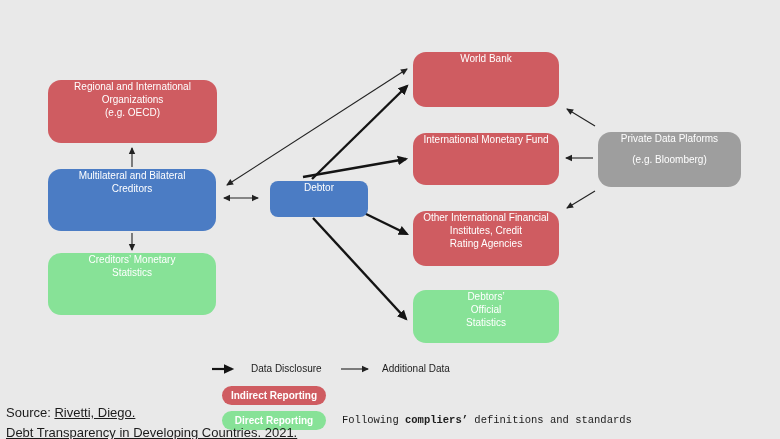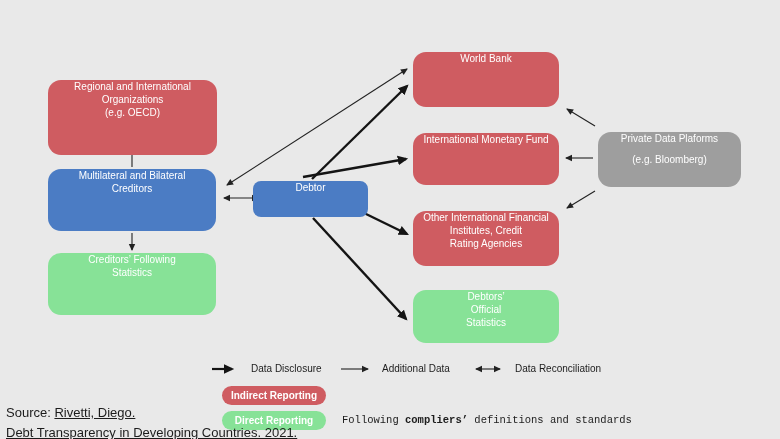--- a/index.html
+++ b/index.html
@@ -10,24 +10,24 @@
            letter-spacing:-0.3px; color:#121212; }
   .arrows { position:absolute; left:0; top:0; width:780px; height:439px; }
   .node { position:absolute; border-radius:13px; display:flex; flex-direction:column;
           align-items:center; justify-content:flex-start; color:#ffffff; font-size:10px;
           line-height:1.32; text-align:center; }
   .node .ln { white-space:nowrap; }
   .red   { background:#cf5c61; }
   .blue  { background:#4b7cc4; }
   .green { background:#87e297; }
   .gray  { background:#9e9e9e;gap:8px; }
-  .n-regional   { left:48px;  top:80px;  width:169px; height:75px; }
+  .n-regional   { left:48px;  top:80px;  width:169px; height:63px; }
   .n-mult       { left:48px;  top:169px; width:168px; height:62px; }
   .n-credstat   { left:48px;  top:253px; width:168px; height:62px; }
-  .n-debtor     { left:253px; top:181px; width:115px;  height:36px; border-radius:8px; }
+  .n-debtor     { left:270px; top:181px; width:98px;  height:36px; border-radius:8px; }
   .n-wb         { left:413px; top:52px;  width:146px; height:55px; }
   .n-imf        { left:413px; top:133px; width:146px; height:52px; }
   .n-other      { left:413px; top:211px; width:146px; height:55px; }
   .n-debtstat   { left:413px; top:290px; width:146px; height:53px; }
   .n-pdp        { left:598px; top:132px; width:143px; height:55px; }
   .legend-item { position:absolute; top:361px; display:flex; align-items:center; gap:10px;
                  height:15px; color:#1c1c1c; font-size:10px; }
   .li-1 { left:211px; } .li-2 { left:340px; } .li-3 { left:471px; }
   .pill { position:absolute; left:222px; width:104px; height:19px; border-radius:10px;
           color:#fff; font-size:10px; font-weight:bold; display:flex; align-items:center;
@@ -74,21 +74,21 @@
     <div class="ln">Organizations</div>
     <div class="ln">(e.g. OECD)</div>
   </div>
 
   <div class="node blue n-mult">
     <div class="ln">Multilateral and Bilateral</div>
     <div class="ln">Creditors</div>
   </div>
 
   <div class="node green n-credstat">
-    <div class="ln">Creditors’ Following</div>
+    <div class="ln">Creditors’ Monetary</div>
     <div class="ln">Statistics</div>
   </div>
 
   <div class="node blue n-debtor">
     <div class="ln">Debtor</div>
   </div>
 
   <div class="node red n-wb">
     <div class="ln">World Bank</div>
   </div>
@@ -121,26 +121,20 @@
     <span>Data Disclosure</span>
   </div>
 
   <div class="legend-item li-2">
     <svg width="32" height="12" viewBox="0 0 32 12">
       <line x1="1" y1="6" x2="28" y2="6" stroke="#222" stroke-width="1.1" marker-end="url(#ah-thin)"></line>
     </svg>
     <span>Additional Data</span>
   </div>
 
-  <div class="legend-item li-3">
-    <svg width="34" height="12" viewBox="0 0 34 12">
-      <line x1="5" y1="6" x2="29" y2="6" stroke="#222" stroke-width="1.1" marker-start="url(#ah-thin)" marker-end="url(#ah-thin)"></line>
-    </svg>
-    <span>Data Reconciliation</span>
-  </div>
 
   <div class="pill red pill-indirect">
     <span>Indirect Reporting</span>
   </div>
 
   <div class="pill green pill-direct">
     <span>Direct Reporting</span>
   </div>
   <div class="pill-desc pd-2">
     <span>Following </span><b>compliers’</b><span> definitions and standards</span>

